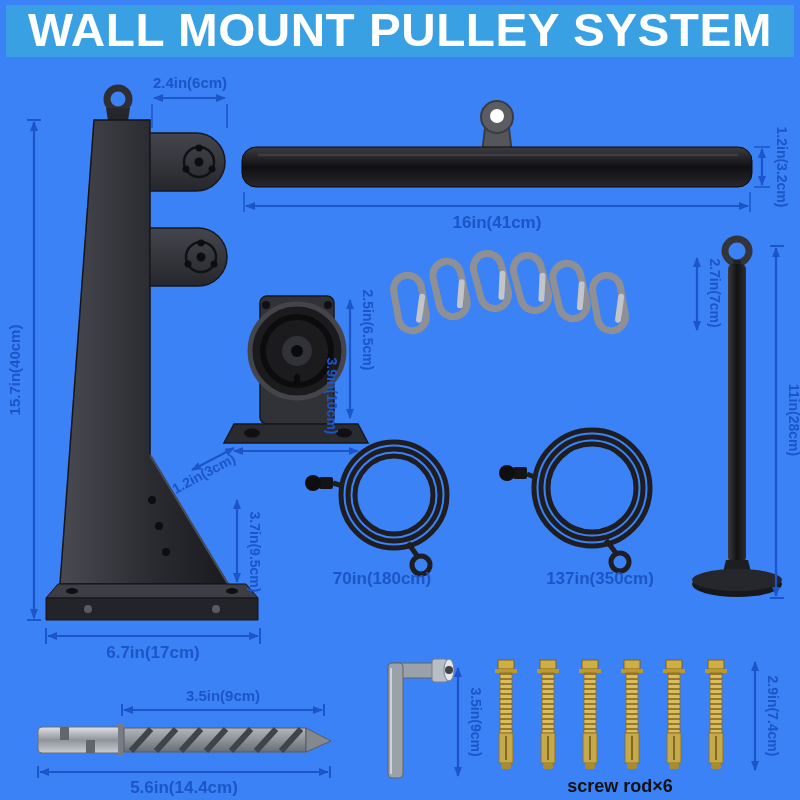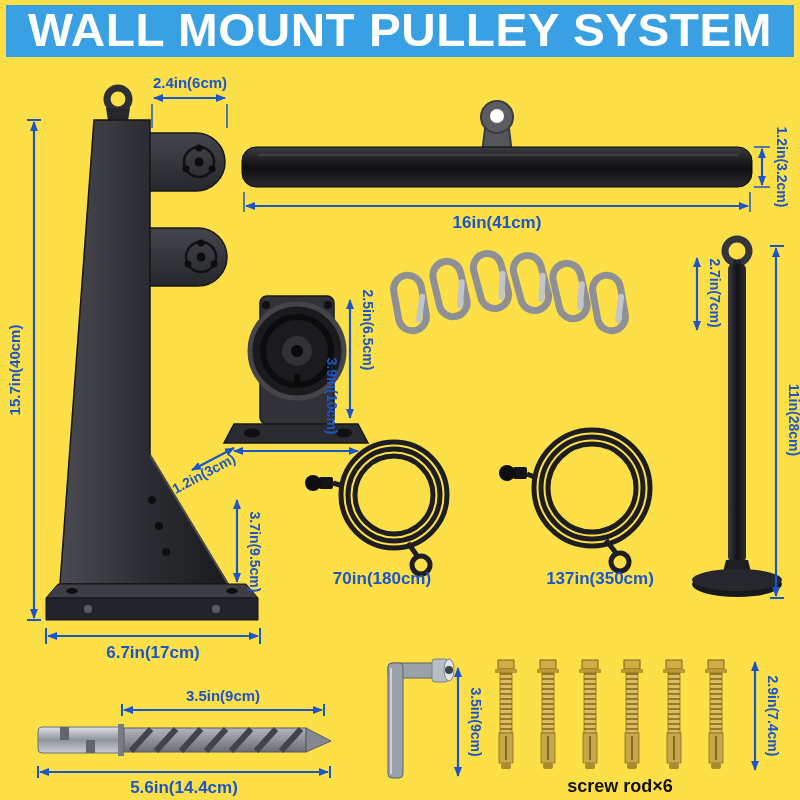--- a/index.html
+++ b/index.html
@@ -1,16 +1,16 @@
 <!DOCTYPE html>
 <html><head>
 <meta charset="utf-8">
 <style>
   html,body{margin:0;padding:0;background:#ffffff;}
-  .stage{width:800px;height:800px;position:relative;background:#fde047;overflow:hidden;
+  .stage{width:800px;height:800px;position:relative;background:#3b82f6;overflow:hidden;
          font-family:"Liberation Sans", sans-serif;}
   svg{display:block;}
   text{font-family:"Liberation Sans", sans-serif;}
   .title-text{font-weight:700;font-size:46px;fill:#ffffff;letter-spacing:0.5px;}
   .dim{fill:#1b55c8;font-weight:700;font-size:15px;}
   .dim-sm{font-size:14px;}
   .dim-lg{font-size:17px;}
   .part-label{fill:#101010;font-weight:700;font-size:18px;}
   .dline{stroke:#1b55c8;stroke-width:2.2;fill:none;}
   .tick{stroke:#1b55c8;stroke-width:2;}

